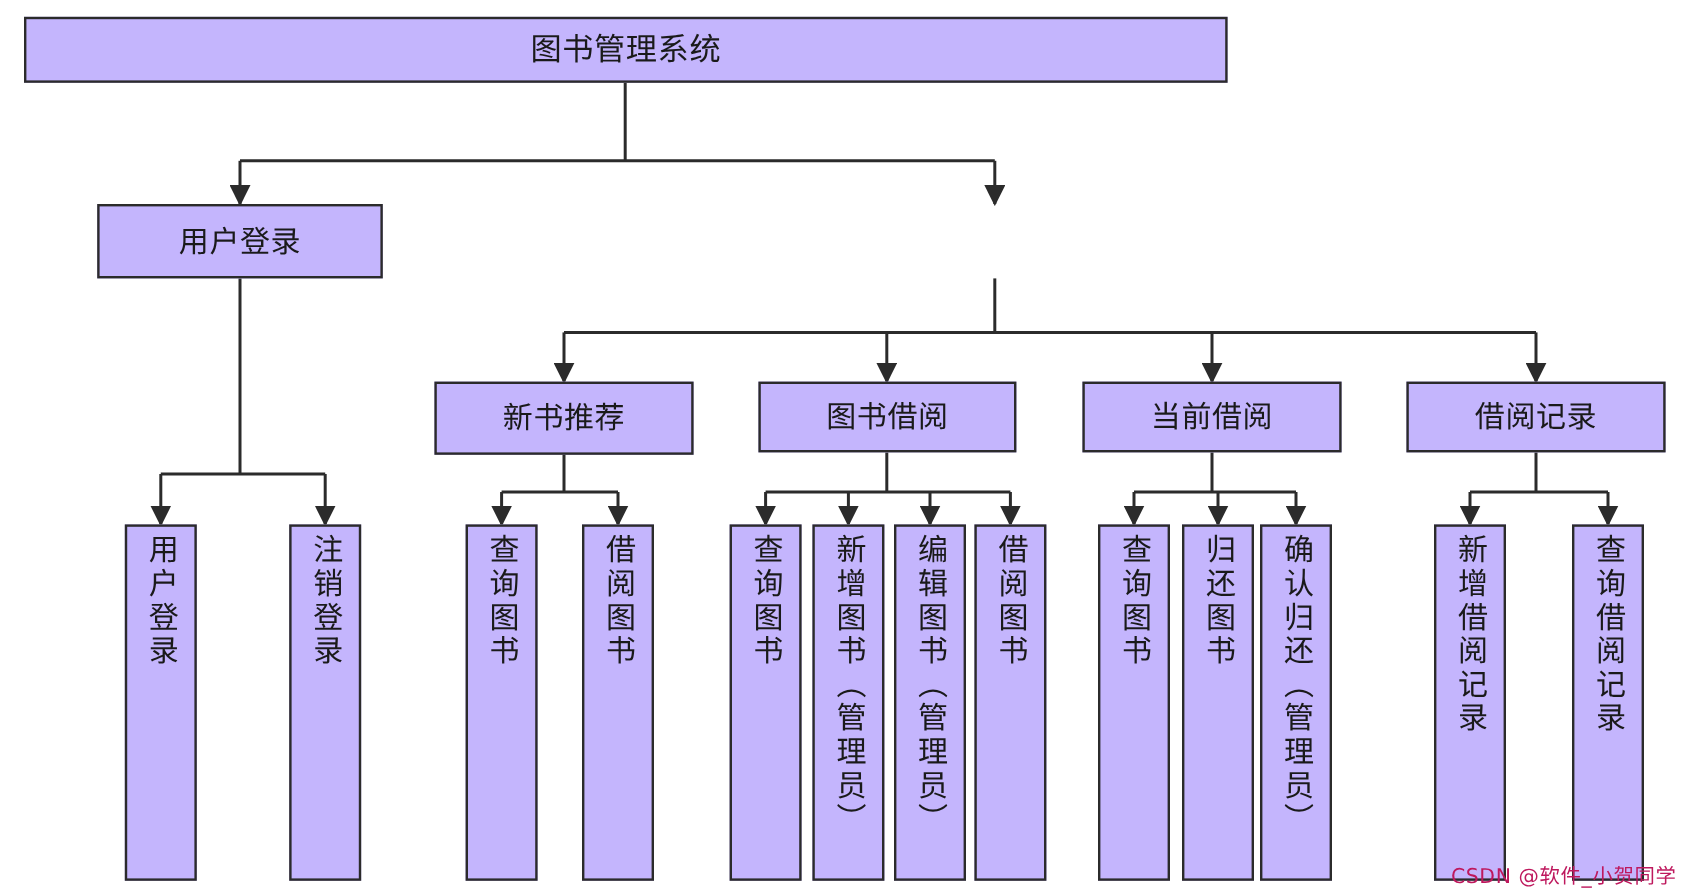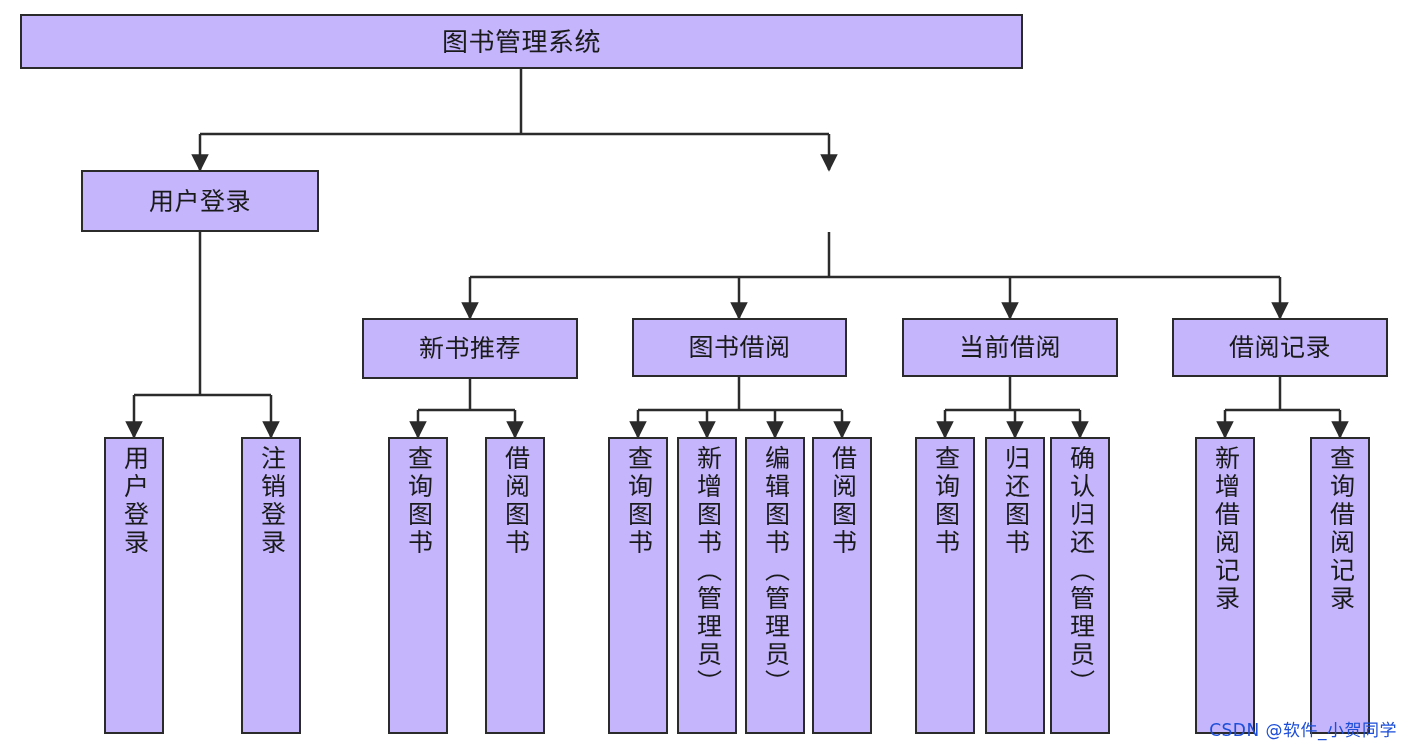--- a/index.html
+++ b/index.html
@@ -61,21 +61,21 @@
     text-orientation: upright;
     white-space: nowrap;
     letter-spacing: 3px;
     line-height: 1;
   }
   .watermark {
     position: absolute;
     right: 8px;
     bottom: 6px;
     font-size: 17px;
-    color: #1d4ed8;
+    color: #be185d;
     letter-spacing: 0.5px;
     z-index: 5;
     white-space: nowrap;
   }
 </style>
 </head>
 <body>
 
 <div id="canvas">
 

